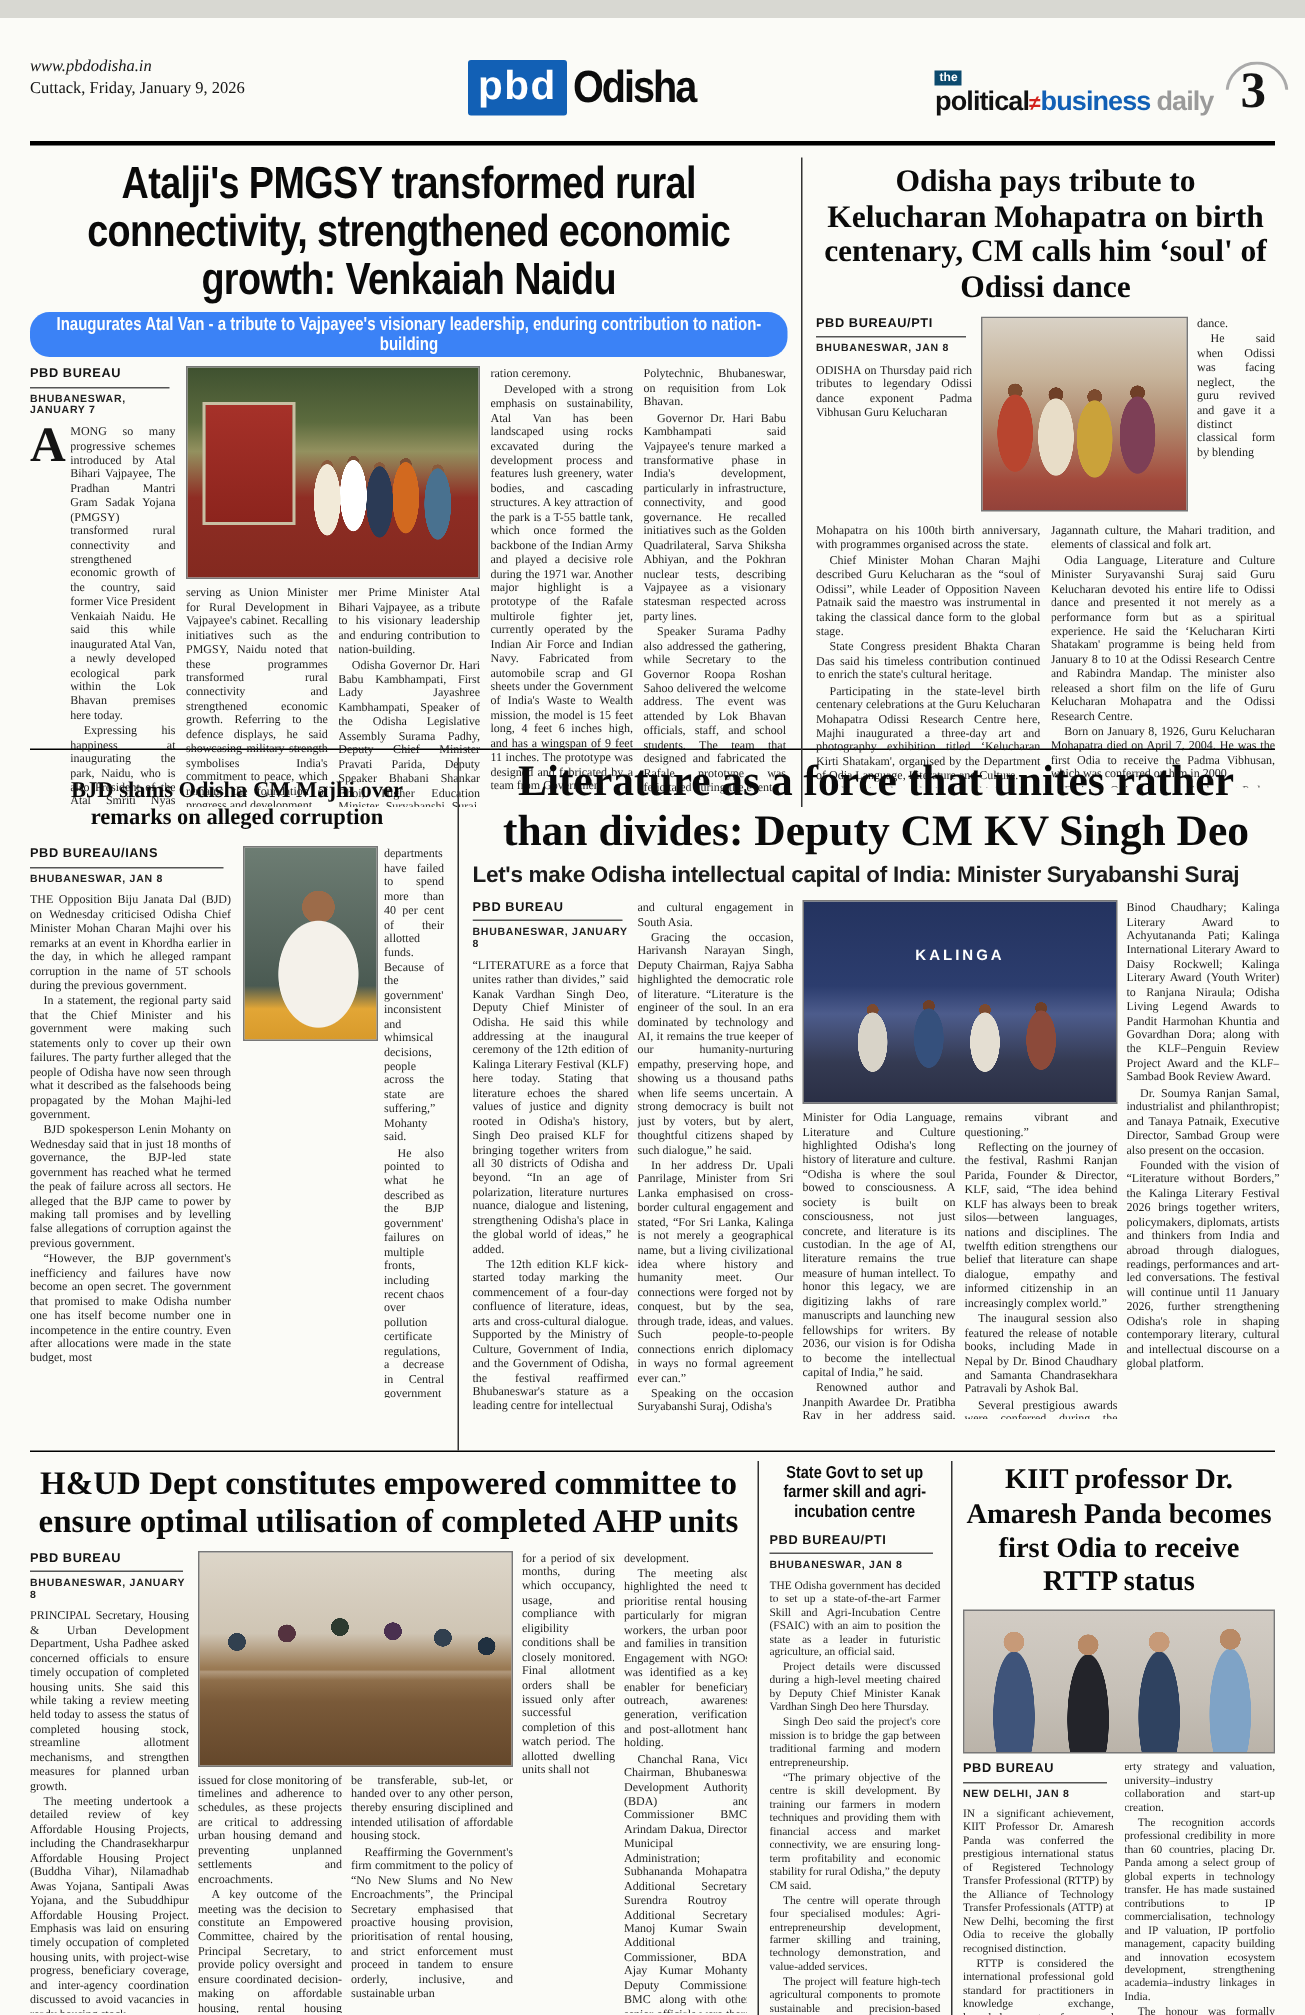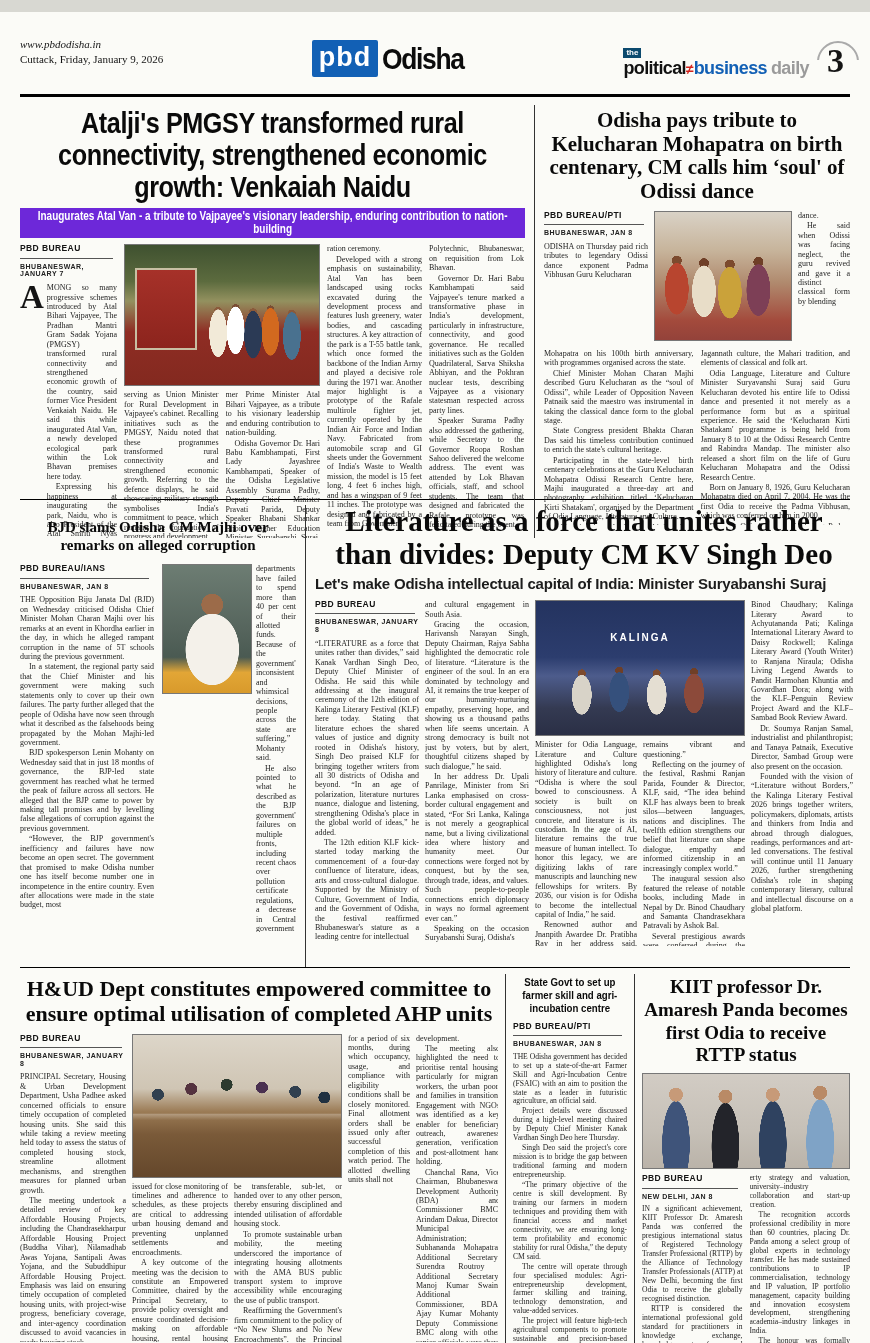--- a/index.html
+++ b/index.html
@@ -101,21 +101,21 @@
     radial-gradient(circle 7px at 40% 24%,#b98a66 98%,transparent),
     radial-gradient(circle 7px at 63% 22%,#c79a78 98%,transparent),
     radial-gradient(circle 7px at 86% 20%,#b98a66 98%,transparent),
     radial-gradient(ellipse 14px 44px at 16% 75%,#3f547a 98%,transparent),
     radial-gradient(ellipse 14px 44px at 40% 77%,#23242a 98%,transparent),
     radial-gradient(ellipse 14px 44px at 63% 75%,#2f4260 98%,transparent),
     radial-gradient(ellipse 14px 44px at 86% 73%,#7fa3c6 98%,transparent);}
   
   .band1{display:grid;grid-template-columns:505px 1px 1fr;gap:0 9px;height:394px;}
   .art-pmgsy .hl-main{font-size:30px;line-height:1.06;letter-spacing:-.5px;margin:2px 0 6px;}
-  .red-banner{background:#6d28d9;color:#fff;margin:0 0 6px;padding:2px 4px 3px;}
+  .red-banner{background:#3b82f6;color:#fff;margin:0 0 6px;padding:2px 4px 3px;border-radius:13px;}
   .red-banner span{display:block;font:bold 12.5px/1 "Liberation Sans",sans-serif;
     transform:scaleX(.8);transform-origin:center;width:125%;margin-left:-12.5%;text-align:center;}
   .pmgsy-body{display:grid;grid-template-columns:97px 196px 95px 95px;gap:0 7px;height:294px;overflow:hidden;}
   .pmgsy-mid{display:flex;flex-direction:column;overflow:hidden;}
   .photo-pmgsy{height:140px;margin-bottom:4px;flex:none;}
   .pmgsy-midcols{display:grid;grid-template-columns:1fr 1fr;gap:0 7px;flex:1;overflow:hidden;}
   .art-kelu .hl-kelu{font-size:21px;line-height:1.13;margin:4px 0 7px;}
   .kelu-top{display:grid;grid-template-columns:104px 138px 1fr;gap:0 6px;height:134px;overflow:hidden;}
   .photo-kelu{height:128px;}
   .kelu-cols{display:grid;grid-template-columns:1fr 1fr;gap:0 7px;height:176px;margin-top:4px;overflow:hidden;}
@@ -342,21 +342,20 @@
               <p>The meeting undertook a detailed review of key Affordable Housing Projects, including the Chandrasekharpur Affordable Housing Project (Buddha Vihar), Nilamadhab Awas Yojana, Santipali Awas Yojana, and the Subuddhipur Affordable Housing Project. Emphasis was laid on ensuring timely occupation of completed housing units, with project-wise progress, beneficiary coverage, and inter-agency coordination discussed to avoid vacancies in ready housing stock.</p>
             </div>
         </div>
         <div class="photo photo-hud"></div>
         <div class="hud-c2 flow">
             <p>issued for close monitoring of timelines and adherence to schedules, as these projects are critical to addressing urban housing demand and preventing unplanned settlements and encroachments.</p>
             <p>A key outcome of the meeting was the decision to constitute an Empowered Committee, chaired by the Principal Secretary, to provide policy oversight and ensure coordinated decision-making on affordable housing, rental housing prioritisation, allotment modalities, and optimal utilisation of completed AHP units. The committee will facilitate swift resolution of inter-departmental issues and ensure uniform implementation of housing policies.</p>
           </div>
         <div class="hud-c3 flow">
             <p>be transferable, sub-let, or handed over to any other person, thereby ensuring disciplined and intended utilisation of affordable housing stock.</p>
-            <p>To promote sustainable urban mobility, the meeting underscored the importance of integrating housing allotments with the AMA BUS public transport system to improve accessibility while encouraging the use of public transport.</p>
             <p>Reaffirming the Government's firm commitment to the policy of “No New Slums and No New Encroachments”, the Principal Secretary emphasised that proactive housing provision, prioritisation of rental housing, and strict enforcement must proceed in tandem to ensure orderly, inclusive, and sustainable urban</p>
           </div>
         <div class="hud-c4 flow">
             <p>for a period of six months, during which occupancy, usage, and compliance with eligibility conditions shall be closely monitored. Final allotment orders shall be issued only after successful completion of this watch period. The allotted dwelling units shall not</p>
           </div>
         <div class="hud-c5 flow">
             <p>development.</p>
             <p>The meeting also highlighted the need to prioritise rental housing, particularly for migrant workers, the urban poor, and families in transition. Engagement with NGOs was identified as a key enabler for beneficiary outreach, awareness generation, verification, and post-allotment hand holding.</p>
             <p>Chanchal Rana, Vice Chairman, Bhubaneswar Development Authority (BDA) and Commissioner BMC, Arindam Dakua, Director, Municipal Administration; Subhananda Mohapatra, Additional Secretary; Surendra Routroy , Additional Secretary, Manoj Kumar Swain, Additional Commissioner, BDA, Ajay Kumar Mohanty, Deputy Commissioner BMC along with other senior officials were there in the meeting.</p>
           </div>

